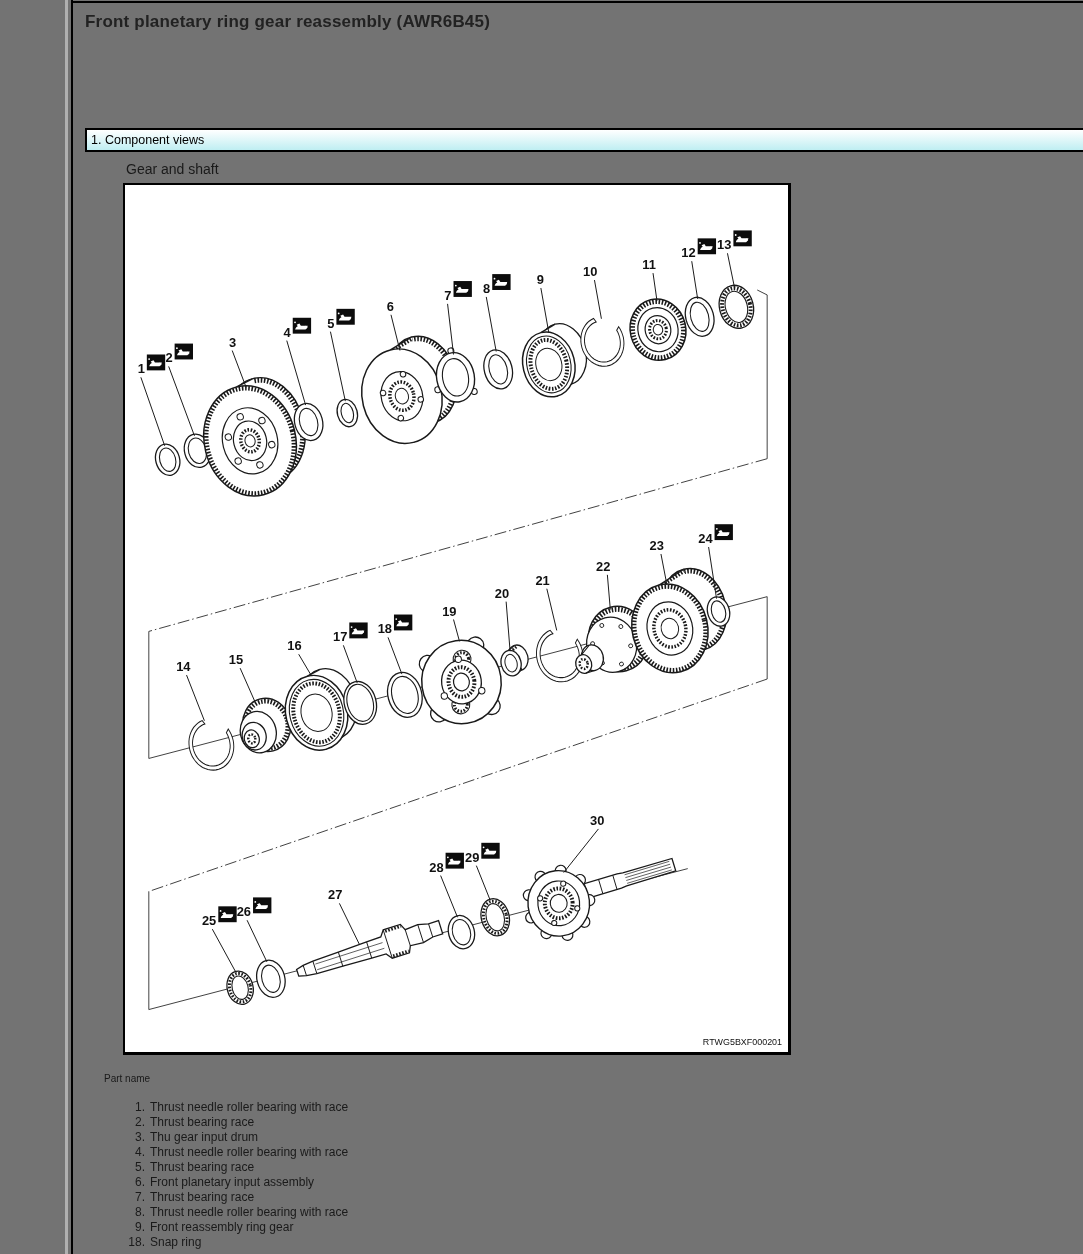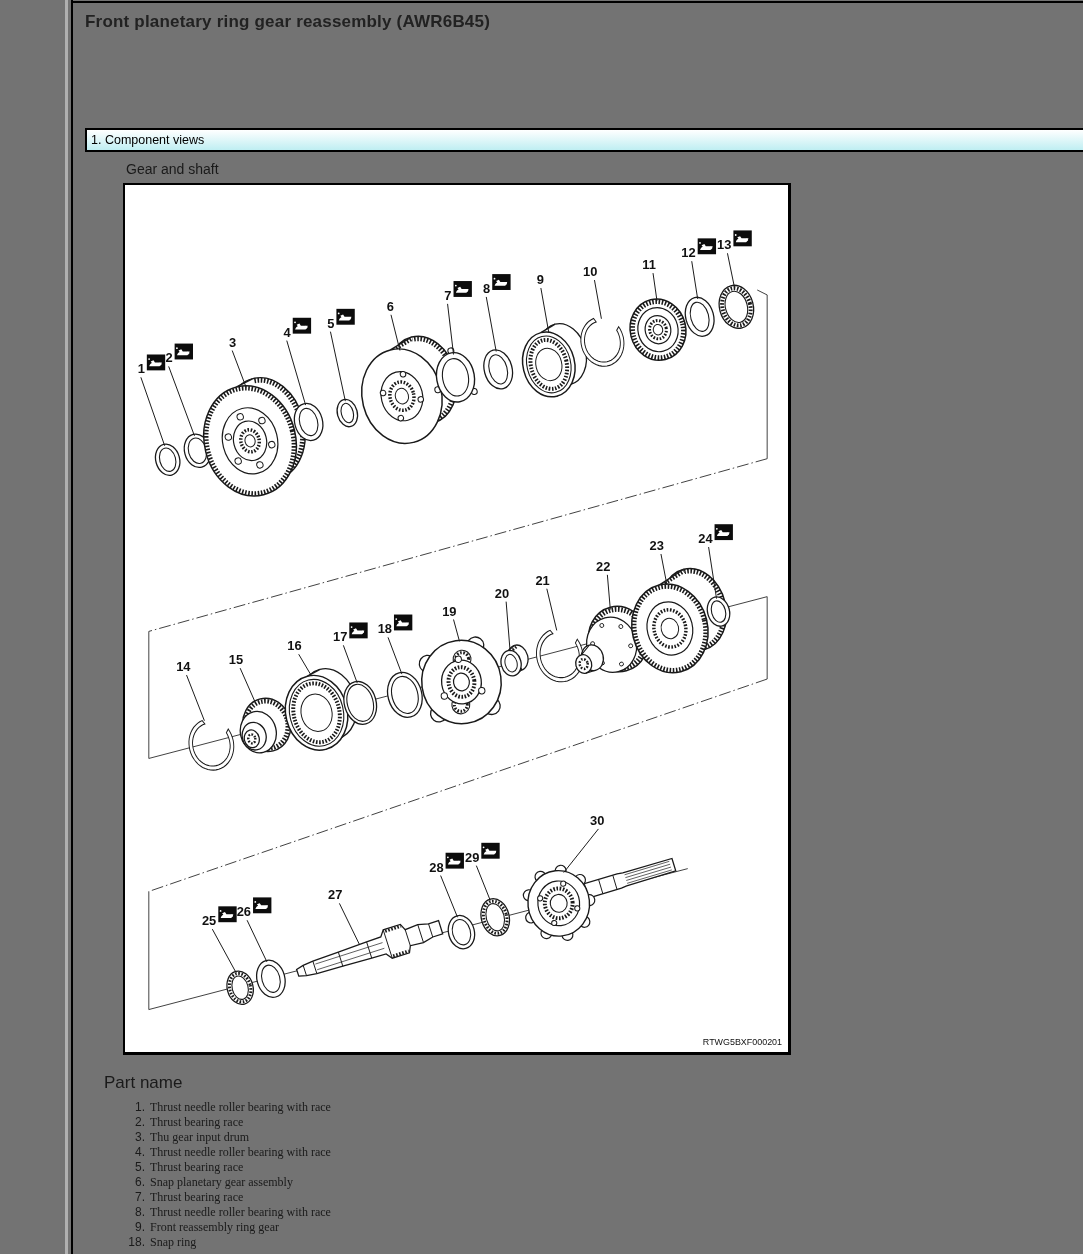--- a/index.html
+++ b/index.html
@@ -12,25 +12,25 @@
          letter-spacing:0.2px;}
   .secbar{position:absolute;left:85px;top:128px;width:1005px;height:24px;box-sizing:border-box;
           border:2px solid #000;background:linear-gradient(#ffffff,#bfeef2);
           display:flex;align-items:center;}
   .secbar span{font-size:12.5px;color:#000;padding-left:4px;}
   .figlabel{position:absolute;left:126px;top:161px;font-size:14px;}
   .diagram{position:absolute;left:123px;top:183px;width:668px;height:872px;box-sizing:border-box;
            border-top:2px solid #000;border-left:2px solid #000;
            border-right:3px solid #000;border-bottom:3px solid #000;background:#fff;}
   .diagram svg{display:block;width:100%;height:100%;}
-  .partname-label{position:absolute;left:104px;top:1073px;font-size:17px;}
+  .partname-label{position:absolute;left:104px;top:1073px;font-size:10px;}
   .pn-list{position:absolute;left:113px;top:1100px;font-size:12px;}
   .pn-row{display:flex;line-height:15px;height:15px;}
   .pn-num{display:inline-block;width:32px;text-align:right;}
-  .pn-text{padding-left:5px;white-space:nowrap;font-family:Liberation Serif, serif;}
+  .pn-text{padding-left:5px;white-space:nowrap;}
 </style>
 </head>
 <body>
 
 <div class="page">
   <div class="vrule-gray"></div>
   <div class="vrule-black"></div>
   <div class="hrule-top"></div>
 
   <div class="title">Front planetary ring gear reassembly (AWR6B45)</div>
@@ -470,21 +470,21 @@
       <div class="pn-row">
         <span class="pn-num">4.</span>
         <span class="pn-text">Thrust needle roller bearing with race</span>
       </div>
       <div class="pn-row">
         <span class="pn-num">5.</span>
         <span class="pn-text">Thrust bearing race</span>
       </div>
       <div class="pn-row">
         <span class="pn-num">6.</span>
-        <span class="pn-text">Snap planetary gear assembly</span>
+        <span class="pn-text">Front planetary input assembly</span>
       </div>
       <div class="pn-row">
         <span class="pn-num">7.</span>
         <span class="pn-text">Thrust bearing race</span>
       </div>
       <div class="pn-row">
         <span class="pn-num">8.</span>
         <span class="pn-text">Thrust needle roller bearing with race</span>
       </div>
       <div class="pn-row">

